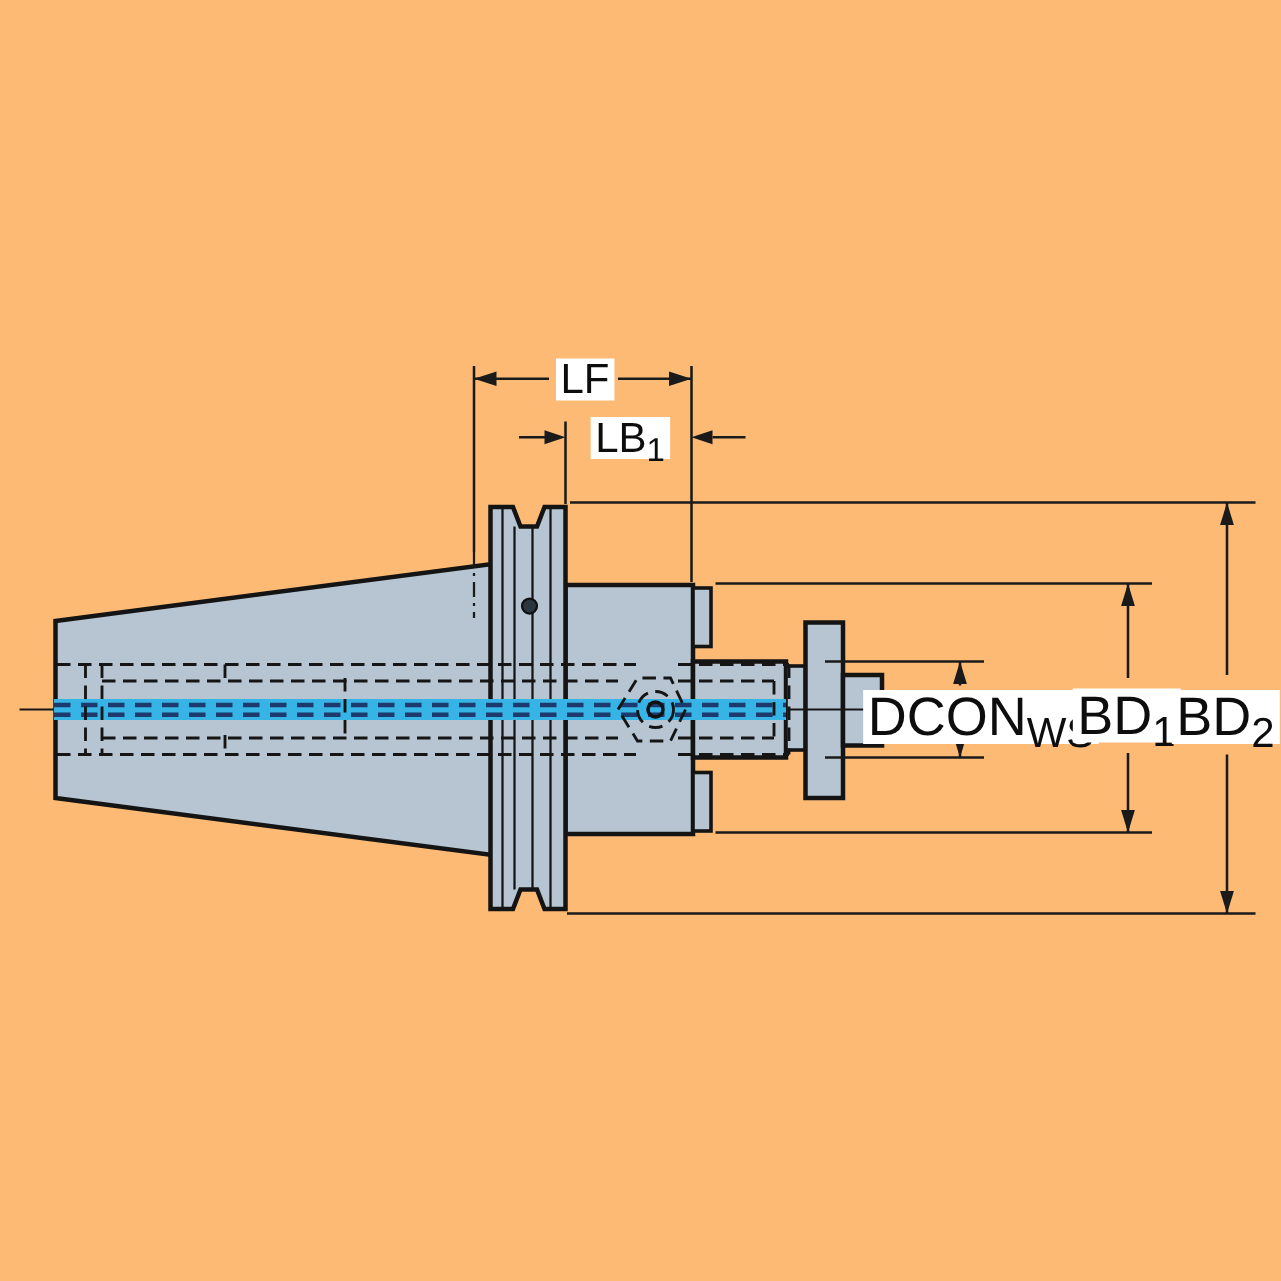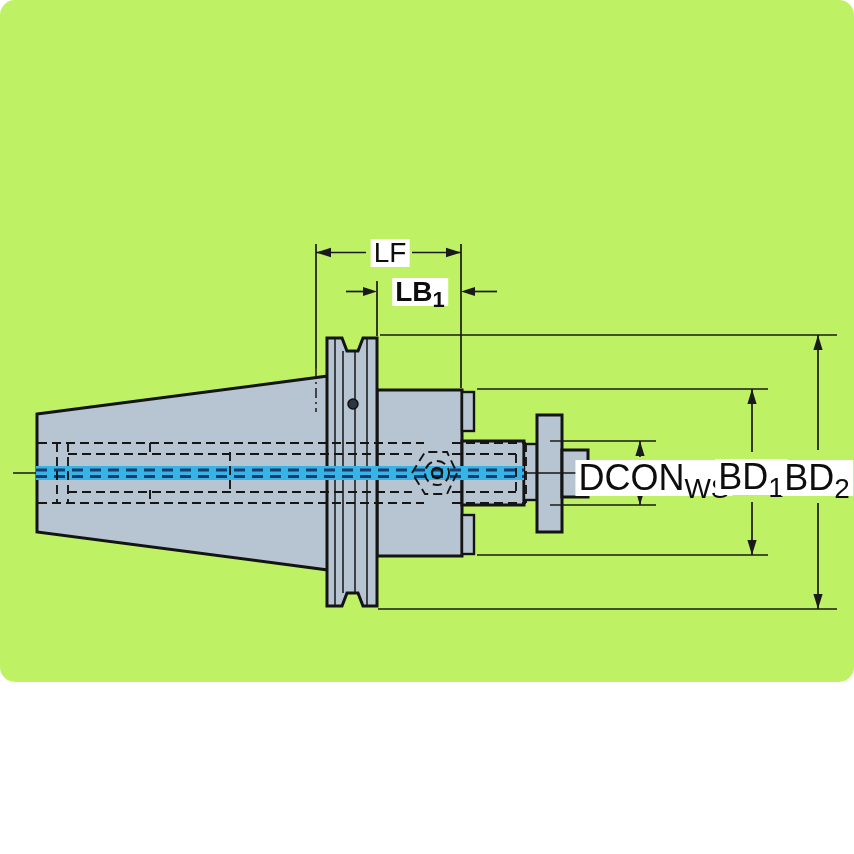--- a/index.html
+++ b/index.html
@@ -1,23 +1,22 @@
 <!DOCTYPE html>
 <html style="--body-fill: #b6c5d1; --outline: #141414; --coolant-cyan: #35b4e5; --coolant-navy: #1c3a6e; --dimension: #1a1a1a; --background: #ffffff;"><head>
 <meta charset="utf-8">
 <style>
   html, body { margin: 0; padding: 0; background: #ffffff; }
   .canvas {
     position: relative;
     width: 854px;
-    height: 682px;
-    background: #bef264;
+    height: 854px;
+    background: #fdba74;
     overflow: hidden;
     font-family: "Liberation Sans", sans-serif;
-    border-radius: 15px;
   }
   svg { position: absolute; left: 0; top: 0; }
 
   
   .part   { fill: var(--body-fill, #b6c5d1); stroke: var(--outline, #111); stroke-width: 3; stroke-linejoin: miter; }
   .part2  { fill: var(--body-fill, #b6c5d1); stroke: var(--outline, #111); stroke-width: 2.4; }
   .iline  { stroke: var(--outline, #111); stroke-width: 1.5; fill: none; }
   .cline  { stroke: #161616; stroke-width: 1.4; fill: none; }
   .cyan   { fill: var(--coolant-cyan, #35b4e5); }
   .navy   { stroke: var(--coolant-navy, #1c3a6e); stroke-width: 3; fill: none; stroke-dasharray: 11 7; }
@@ -163,21 +162,21 @@
       <line class="dim" x1="818" y1="503" x2="818" y2="609"></line>
       <polygon class="ah" points="818,335 813.4,350 822.6,350"></polygon>
       <polygon class="ah" points="818,609 813.4,594 822.6,594"></polygon>
     </g>
   </svg>
 
   <div class="lbl lbl-top" style="left:390px; top:253px;">
     <span>LF</span>
   </div>
 
-  <div class="lbl lbl-top" style="left:420px; top:292px;font-weight:bold;">
+  <div class="lbl lbl-top" style="left:420px; top:292px;">
     <span>LB</span><sub>1</sub>
   </div>
 
   <div class="lbl lbl-right" style="left:654px; top:478px;">
     <span>DCON</span><sub>WS</sub>
   </div>
 
   <div class="lbl lbl-right" style="left:751px; top:477px;">
     <span>BD</span><sub>1</sub>
   </div>

